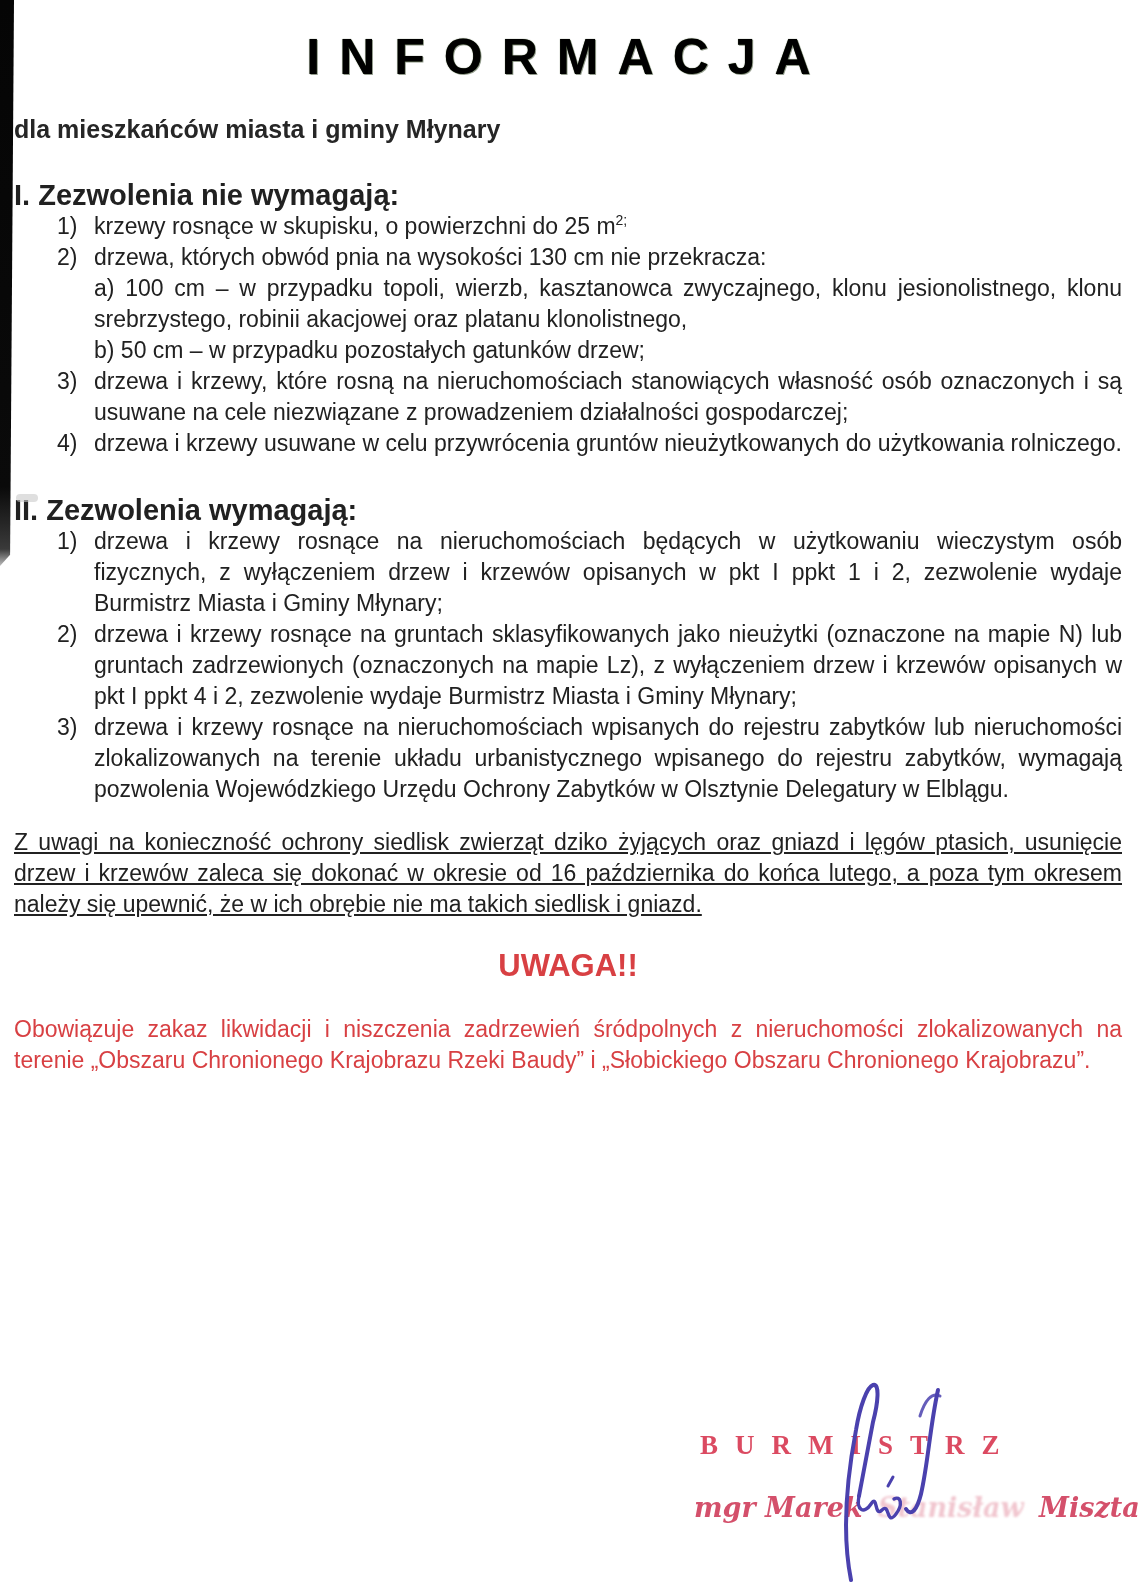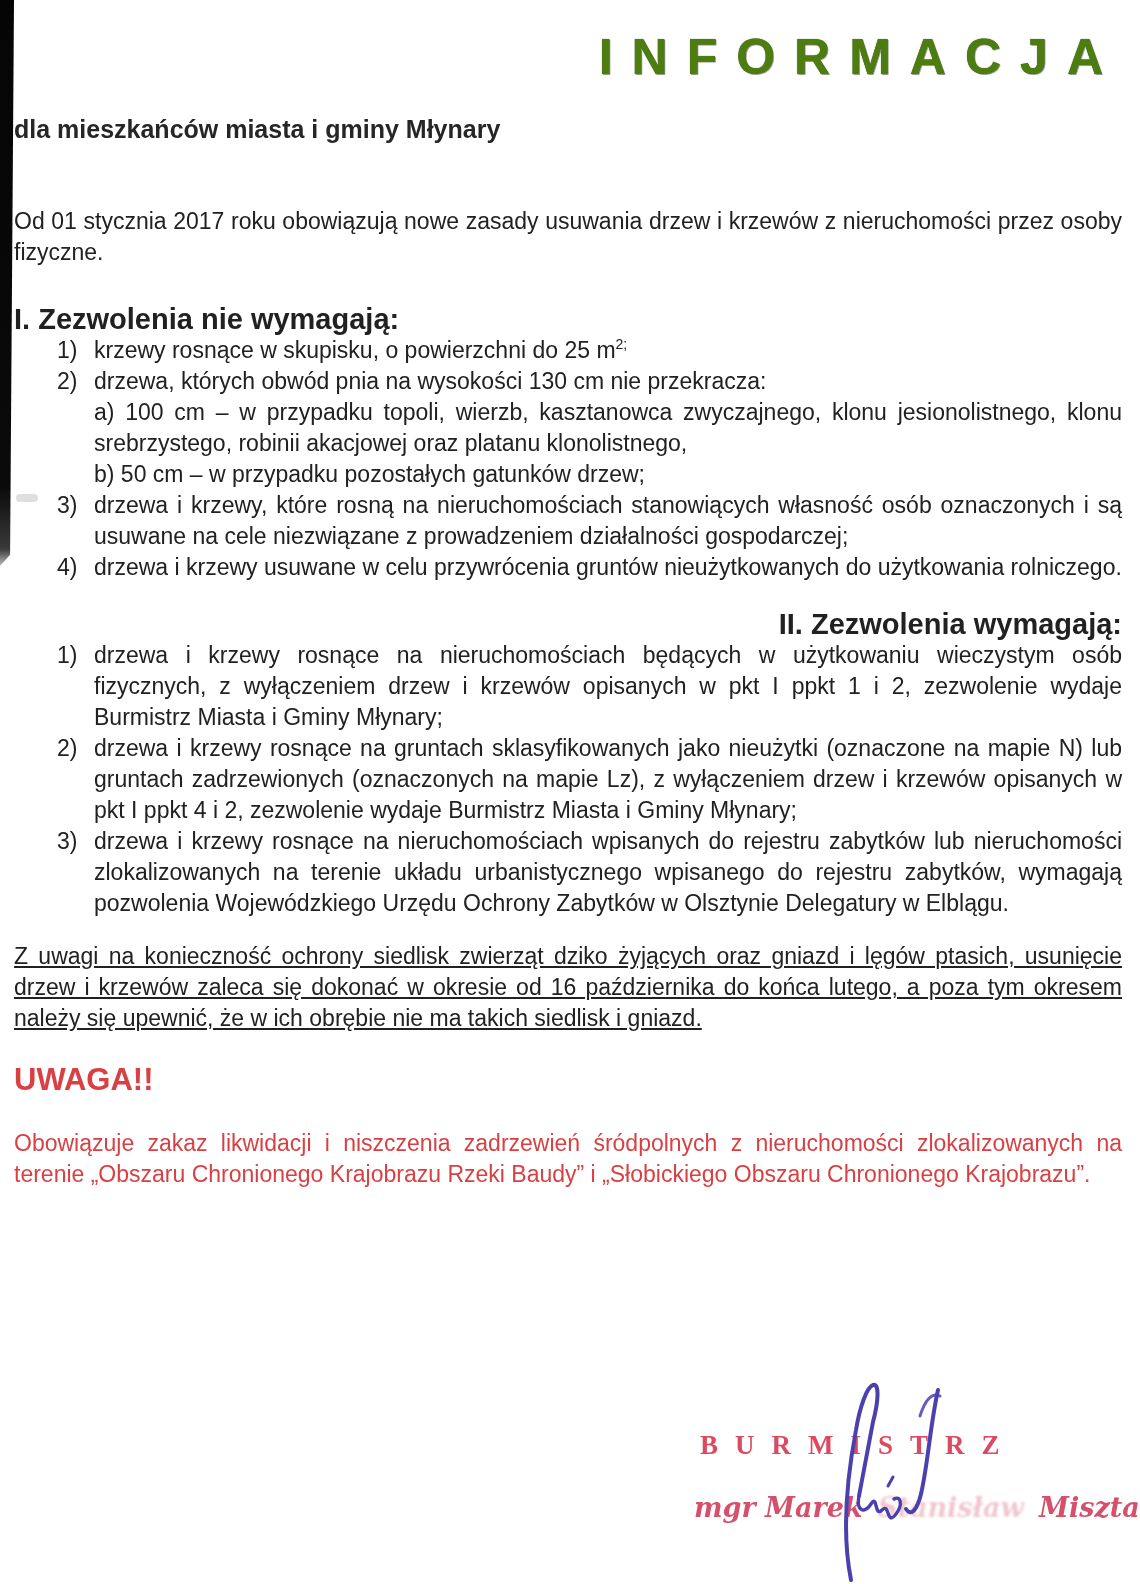--- a/index.html
+++ b/index.html
@@ -19,51 +19,52 @@
     position:absolute;left:0;top:0;width:14px;height:566px;
     background:linear-gradient(180deg,#050505 0%,#0a0a0a 86%,#3a3a3a 97%,#bdbdbd 100%);
     clip-path:polygon(0 0,100% 0,72% 98%,0 100%);
   }
   .scan-smudge{
     position:absolute;left:16px;top:494px;width:22px;height:8px;
     background:#c9c9c9;border-radius:4px;opacity:.6;
   }
   .title{
     margin:28px 0 0 0;
-    text-align:right;
+    text-align:center;
     font-size:50px;line-height:58px;
     font-weight:bold;
     letter-spacing:19px;
-    color:#4d7c0f;
+    color:#000000;
     text-shadow:0 0 1px #33491f, 1px 1px 0 rgba(40,58,28,.45);
   }
   .subtitle{
     margin:28px 0 0 0;
     font-size:25px;line-height:30px;
     font-weight:bold;
     color:#262626;
   }
   p{margin:0;}
   .intro{margin-top:62px;text-align:justify;}
   .sec-heading{
     margin:36px 0 0 0;
     font-size:29px;line-height:31px;
     font-weight:bold;
   }
-  .sec-heading.second{margin-top:26px;text-align:right;}
+  .sec-heading.second{margin-top:36px;}
   .li-row{display:flex;}
   .li-num{margin-left:43px;width:37px;flex-shrink:0;}
   .li-body{flex:1;text-align:justify;}
   .sup{font-size:14px;vertical-align:super;line-height:0;}
   .habitat{margin-top:22px;text-align:justify;text-decoration:underline;}
   .warning-heading{
     margin:28px 0 0 0;
     font-size:31px;line-height:36px;
     font-weight:bold;
     color:#d84043;
+    text-align:center;
   }
   .warning-text{
     margin-top:30px;text-align:justify;
     color:#d84043;
   }
   
   .sig{position:absolute;left:0;top:1368px;width:1140px;height:216px;}
   .stamp-title{
     position:absolute;left:700px;top:62px;
     font-family:"Liberation Serif", serif;
@@ -91,21 +92,20 @@
 <body>
 
 <div class="page">
   <div class="scan-strip"></div>
   <div class="scan-smudge"></div>
 
   <div class="content">
     <div class="title">INFORMACJA</div>
     <div class="subtitle">dla mieszkańców miasta i gminy Młynary</div>
 
-    <p class="intro">Od 01 stycznia 2017 roku obowiązują nowe zasady usuwania drzew i krzewów z nieruchomości przez osoby fizyczne.</p>
 
     <div class="sec-heading">I. Zezwolenia nie wymagają:</div>
 
     <div class="li-row">
       <span class="li-num">1)</span>
       <p class="li-body"><span>krzewy rosnące w skupisku, o powierzchni do 25 m</span><span class="sup">2;</span></p>
     </div>
 
     <div class="li-row">
       <span class="li-num">2)</span>

